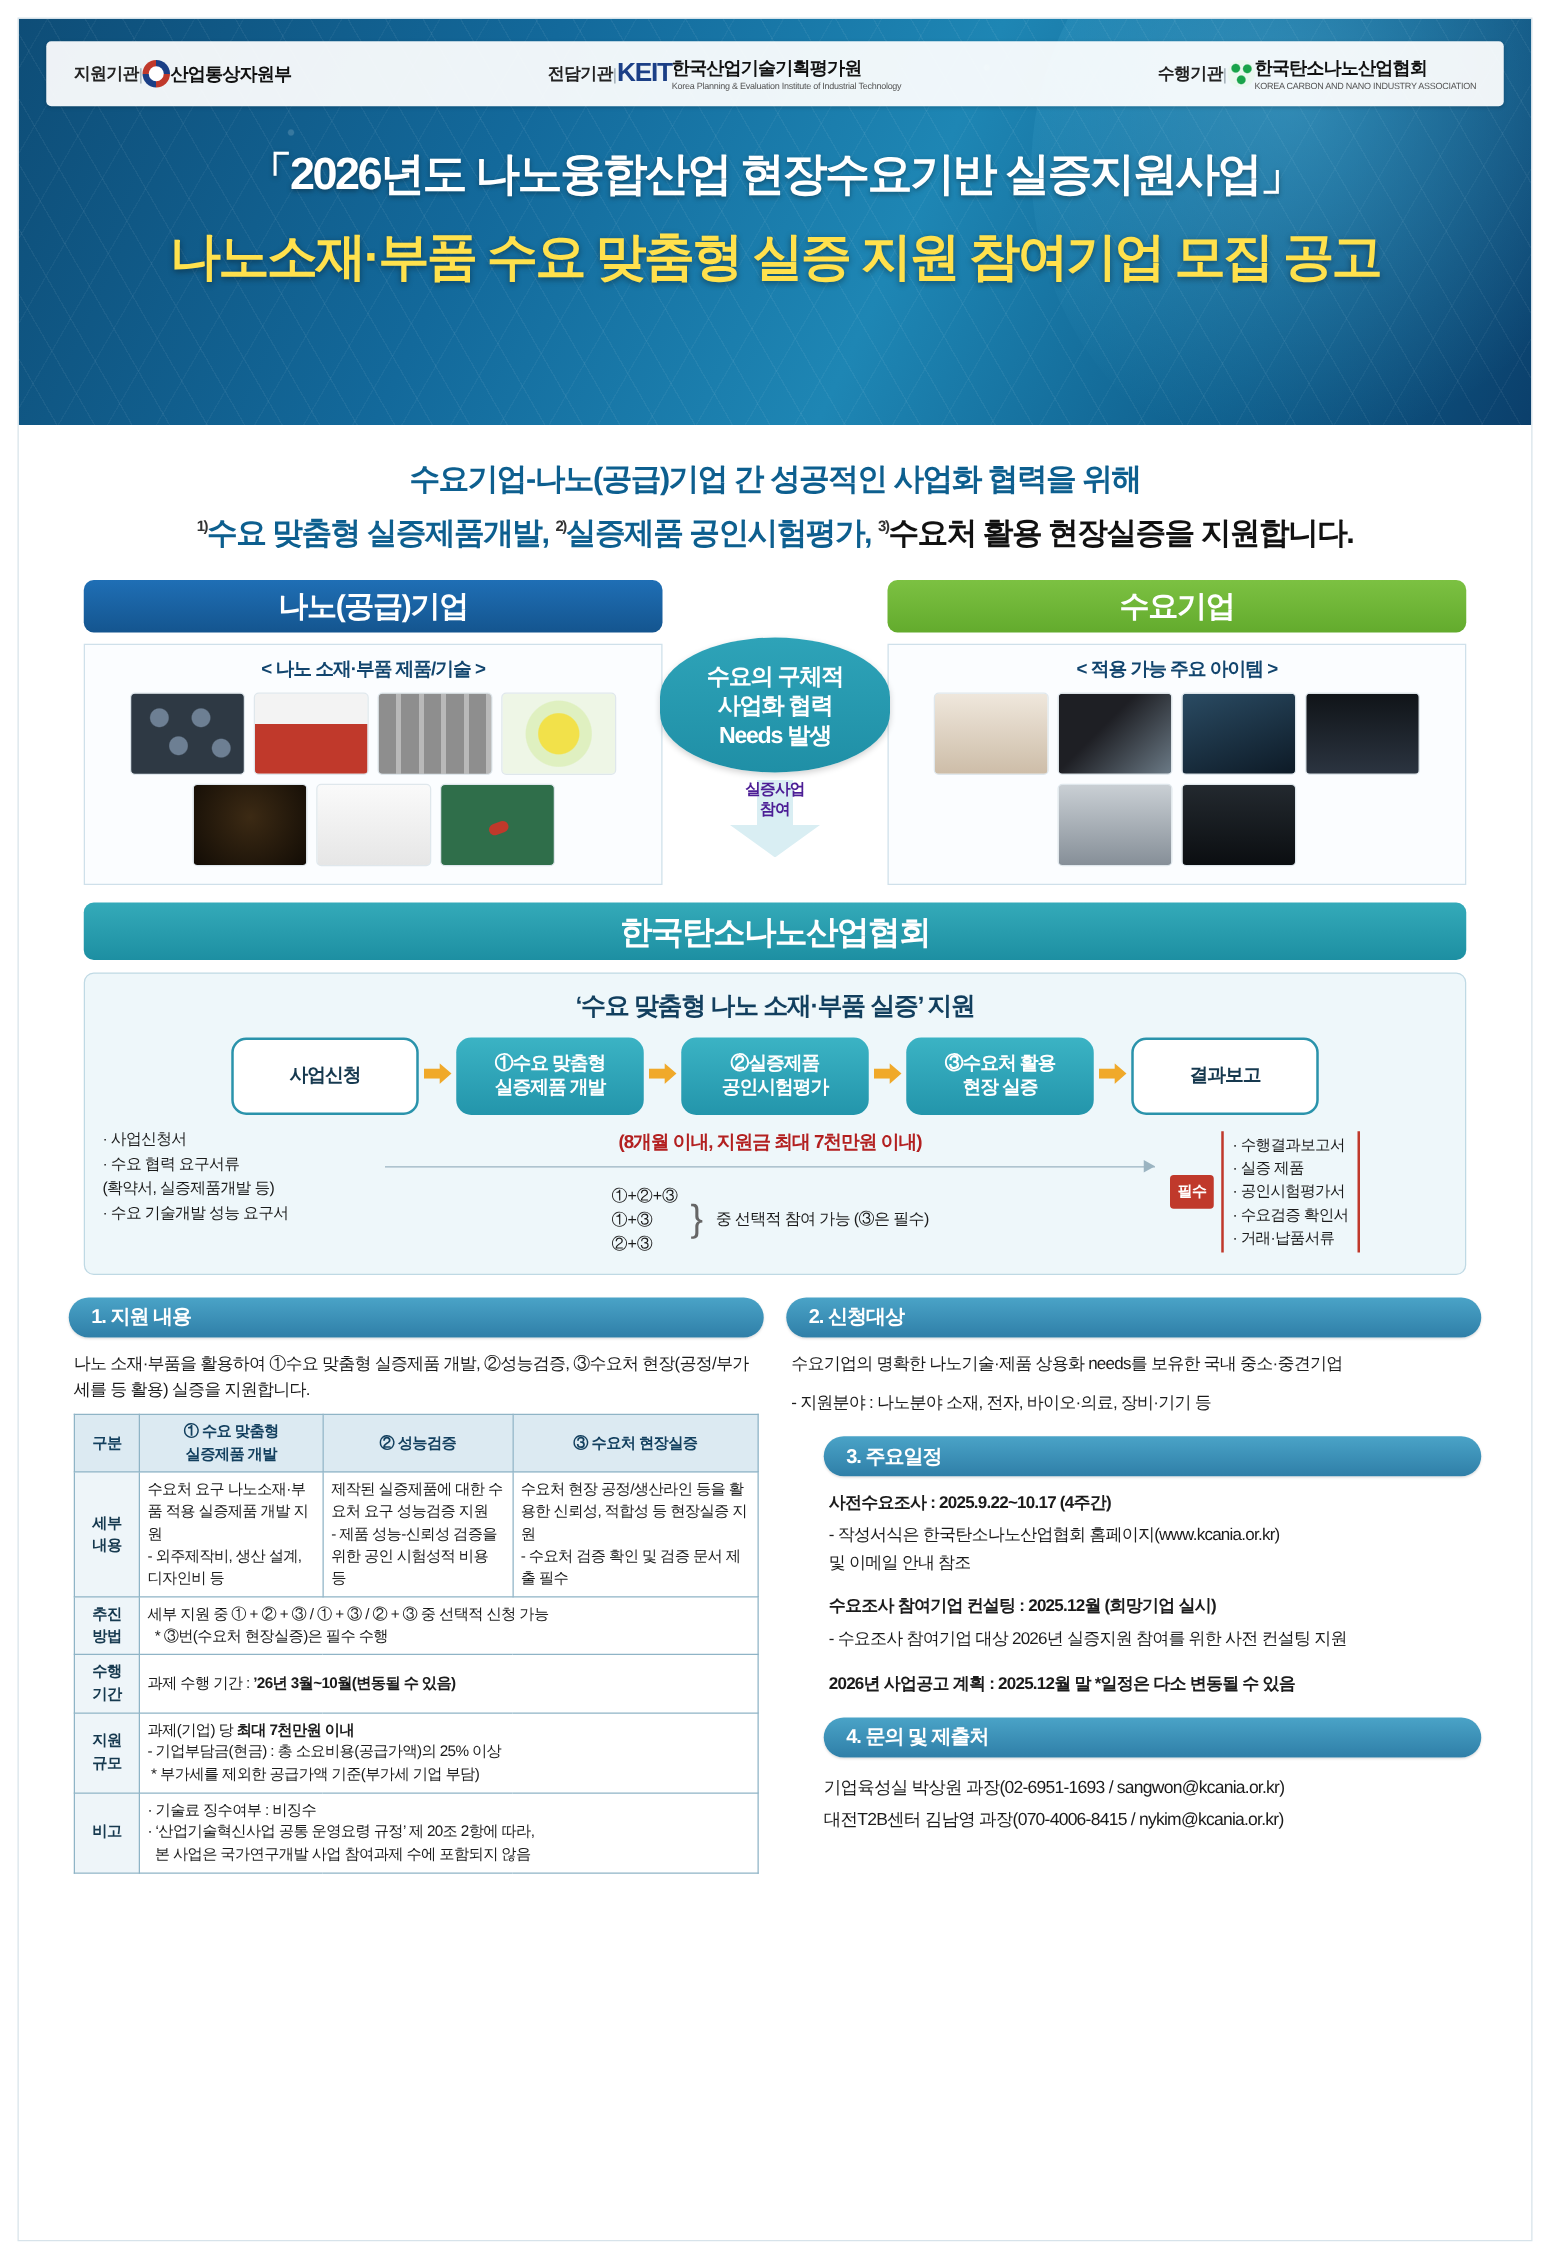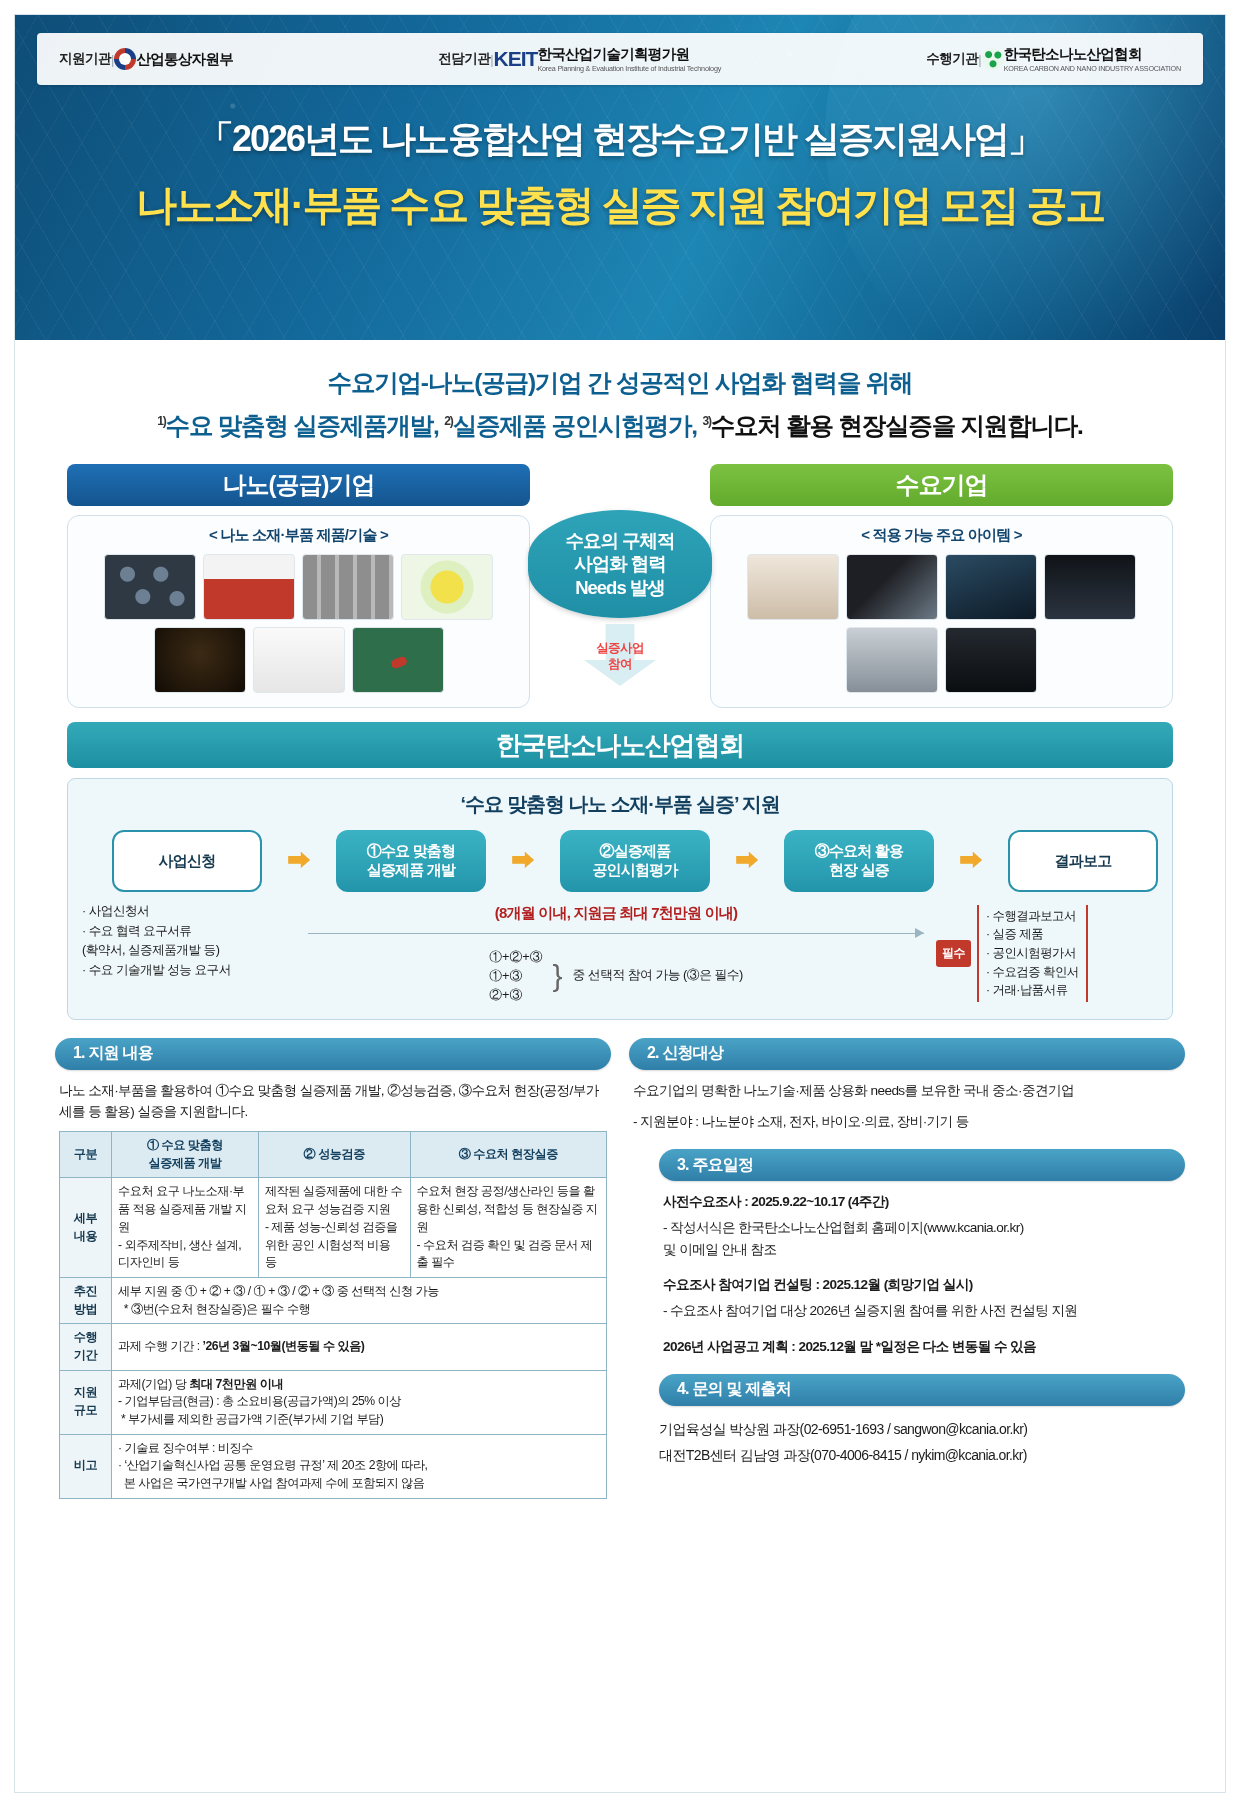--- a/index.html
+++ b/index.html
@@ -122,21 +122,21 @@
   }
   .col{ width:463px; }
   .col-head{
     height:42px; border-radius:8px; display:flex; align-items:center; justify-content:center;
     font-size:24px; font-weight:800; color:#fff; letter-spacing:-1px;
   }
   .col-head.blue{ background:linear-gradient(180deg,#1f6fb5,#14558f); }
   .col-head.green{ background:linear-gradient(180deg,#7cc142,#63ab2d); }
   .col-body{
     margin-top:9px;
-    border:1px solid #cfe0ea; border-radius:12px; background:#fbfdff;
+    border:1px solid #cfe0ea; border-radius:0; background:#fbfdff;
     padding:10px 12px 14px 12px;
     min-height:188px;
   }
   .col-sub{
     text-align:center; font-size:15px; font-weight:700; color:#12456e; letter-spacing:-.8px;
     margin-bottom:9px;
   }
   .thumbs{ display:flex; flex-wrap:wrap; gap:7px; justify-content:center; }
   .th{ width:92px; height:66px; border-radius:4px; border:1px solid #dfe7ec; }
   .th.t1{ background:
@@ -171,22 +171,22 @@
     font-size:18.5px; font-weight:700; letter-spacing:-1px; line-height:1.25;
     box-shadow:0 2px 5px rgba(0,0,0,.18);
   }
   .needs-arrow{
     position:absolute; left:50%; transform:translateX(-50%);
     top:160px; width:72px; height:62px;
     background:#d9eef3; clip-path:polygon(30% 0,70% 0,70% 58%,100% 58%,50% 100%,0 58%,30% 58%);
   }
   .needs-arrow-lbl{
     position:absolute; left:50%; transform:translateX(-50%);
-    top:177px; width:120px; text-align:center;
-    font-size:12.5px; color:#ef4444; font-weight:700; line-height:1.25; letter-spacing:-.6px;
+    top:160px; width:120px; text-align:center;
+    font-size:12.5px; color:#4c1d95; font-weight:700; line-height:1.25; letter-spacing:-.6px;
   }
 
   
   .assoc{
     margin:14px 52px 0 52px;
     height:46px; border-radius:8px;
     background:linear-gradient(180deg,#34aab9,#1d8fa2);
     color:#fff; display:flex; align-items:center; justify-content:center;
     font-size:26px; font-weight:800; letter-spacing:-1.2px;
   }
@@ -195,21 +195,21 @@
   .flow{
     margin:10px 52px 0 52px;
     border:1px solid #bfd9e4; border-radius:8px;
     background:#eef7fa;
     padding:12px 14px 14px 14px;
   }
   .flow-title{
     text-align:center; font-size:20px; font-weight:800; color:#123f5e; letter-spacing:-1.1px;
     margin-bottom:12px;
   }
-  .flow-row{ display:flex; align-items:center; justify-content:flex-end; gap:22px;}
+  .flow-row{ display:flex; align-items:center; justify-content:center; gap:0;}
   .node{
     flex:0 0 auto; width:150px; height:62px; border-radius:12px;
     display:flex; align-items:center; justify-content:center; text-align:center;
     font-size:15px; font-weight:700; letter-spacing:-.8px; line-height:1.25;
   }
   .node.white{ background:#fff; border:2px solid #2a93ab; color:#16394f;}
   .node.teal{ background:linear-gradient(180deg,#3bb3c4,#2395ab); color:#fff;}
   .arrowc{ flex:0 0 auto; width:30px; text-align:center; color:#f0a92a; font-size:24px; line-height:1;}
 
   .flow-mid{ display:flex; margin-top:10px; gap:6px; }

